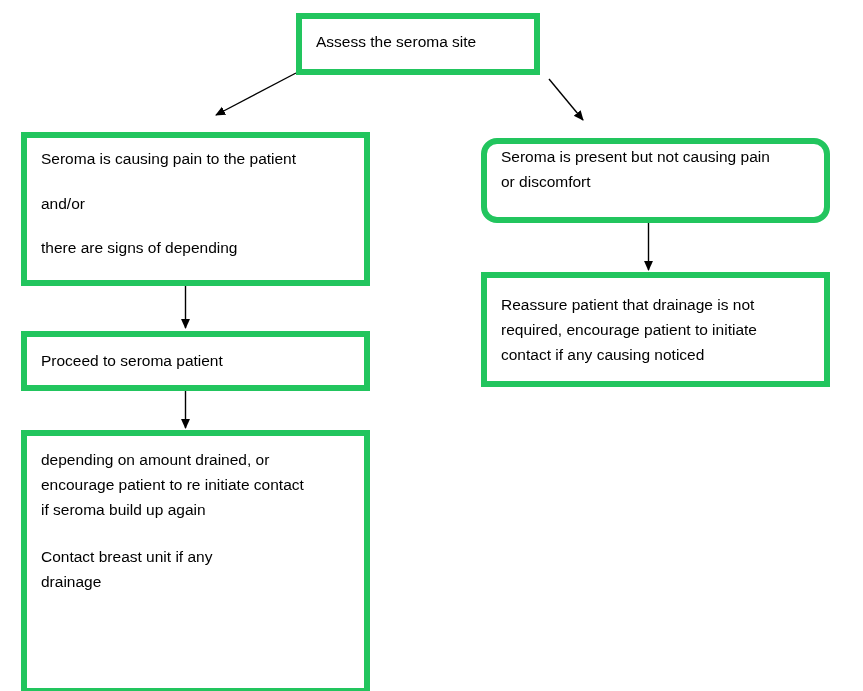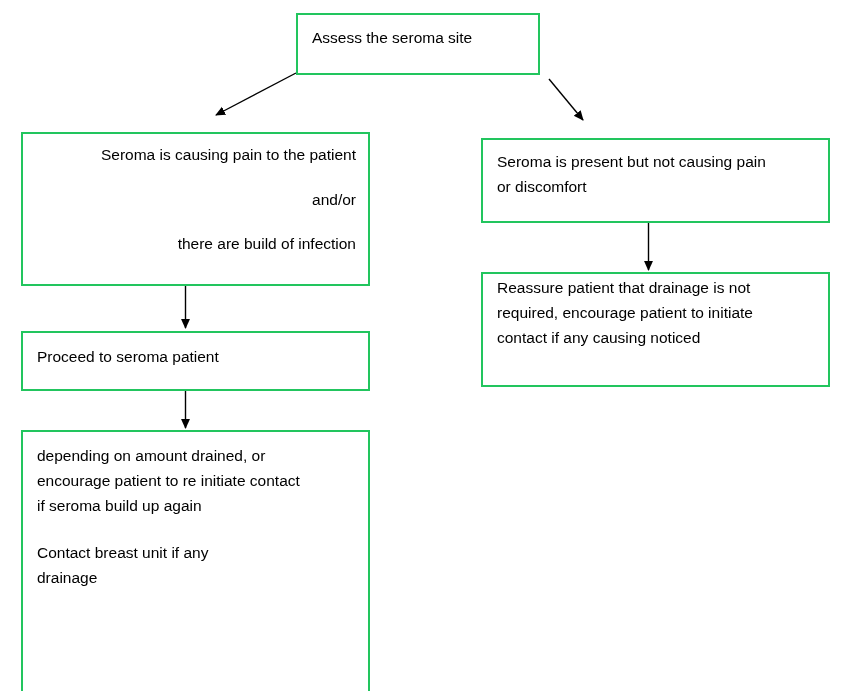--- a/index.html
+++ b/index.html
@@ -15,39 +15,38 @@
   #canvas {
     position: relative;
     width: 863px;
     height: 691px;
     background: #ffffff;
     overflow: hidden;
   }
   .node {
     position: absolute;
     box-sizing: border-box;
-    border: 2px solid #22c55e;
+    border: 6px solid #22c55e;
     background: #ffffff;
     padding: 10px 12px 8px 14px;
   }
   .node .line {
     font-size: 15.5px;
     line-height: 1.0;
     color: #000000;
     white-space: pre;
   }
   
   .tight .line {
     line-height: 1.62;
   }
   
   .loose .line {
     line-height: 1.0;
     margin-bottom: 29px;
-    text-align: right;
   }
   .loose .line:last-child {
     margin-bottom: 0;
   }
   .gap-block {
     height: 22px;
   }
   svg.edges {
     position: absolute;
     left: 0;
@@ -80,33 +79,33 @@
     <line x1="648.5" y1="223" x2="648.5" y2="270" stroke="#000000" stroke-width="1.4" marker-end="url(#arrowhead)"></line>
   </svg>
 
   <div class="node tight" style="left:296px; top:13px; width:244px; height:62px;">
     <div class="line">Assess the seroma site</div>
   </div>
 
   <div class="node loose" style="left:21px; top:132px; width:349px; height:154px; padding-top:13px;">
     <div class="line">Seroma is causing pain to the patient</div>
     <div class="line">and/or</div>
-    <div class="line">there are build of infection</div>
+    <div class="line">there are signs of depending</div>
   </div>
 
-  <div class="node tight" style="left:481px; top:138px; width:349px; height:85px; padding-top:9px;">
+  <div class="node tight" style="left:481px; top:138px; width:349px; height:85px; padding-top:0;border-radius:16px;">
     <div class="line">Seroma is present but not causing pain</div>
     <div class="line">or discomfort</div>
   </div>
 
   <div class="node tight" style="left:21px; top:331px; width:349px; height:60px; padding-top:11px;">
     <div class="line">Proceed to seroma patient</div>
   </div>
 
-  <div class="node tight" style="left:481px; top:272px; width:349px; height:115px; padding-top:1px;">
+  <div class="node tight" style="left:481px; top:272px; width:349px; height:115px; padding-top:14px;">
     <div class="line">Reassure patient that drainage is not</div>
     <div class="line">required, encourage patient to initiate</div>
     <div class="line">contact if any causing noticed</div>
   </div>
 
   <div class="node tight" style="left:21px; top:430px; width:349px; height:264px; padding-top:11px;">
     <div>
       <div class="line">depending on amount drained, or</div>
       <div class="line">encourage patient to re initiate contact</div>
       <div class="line">if seroma build up again</div>

